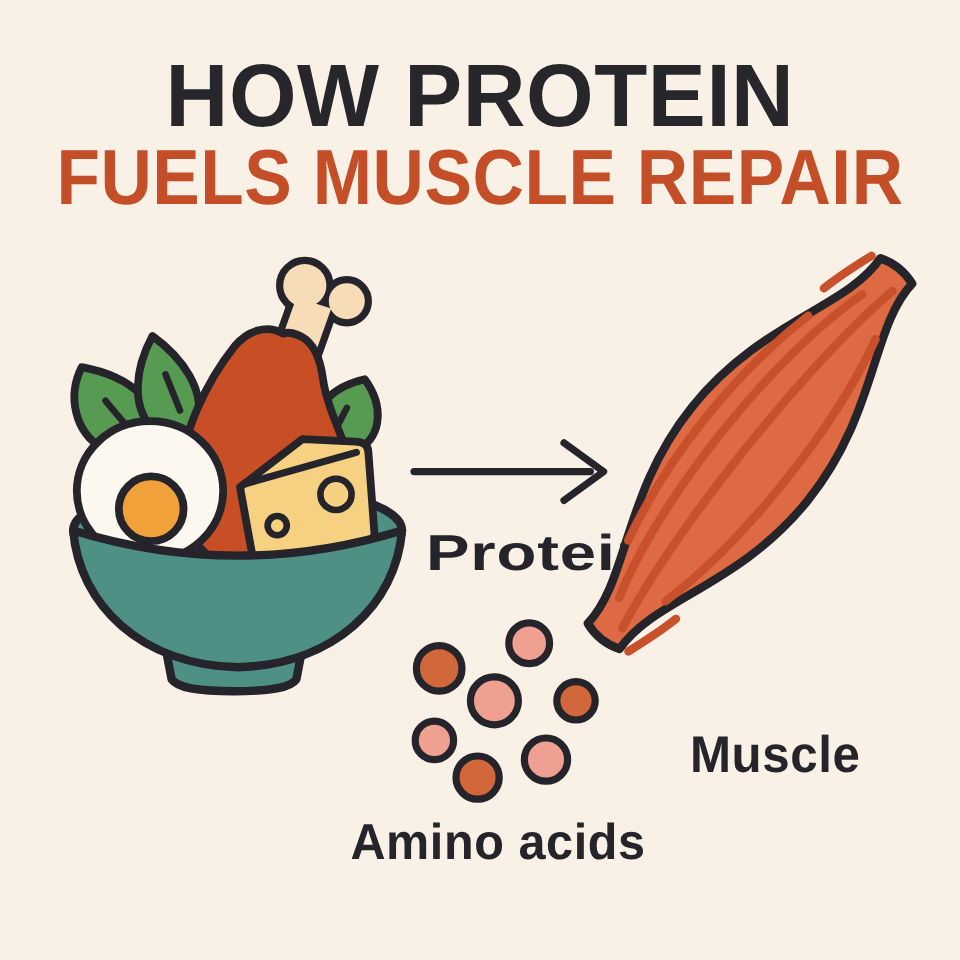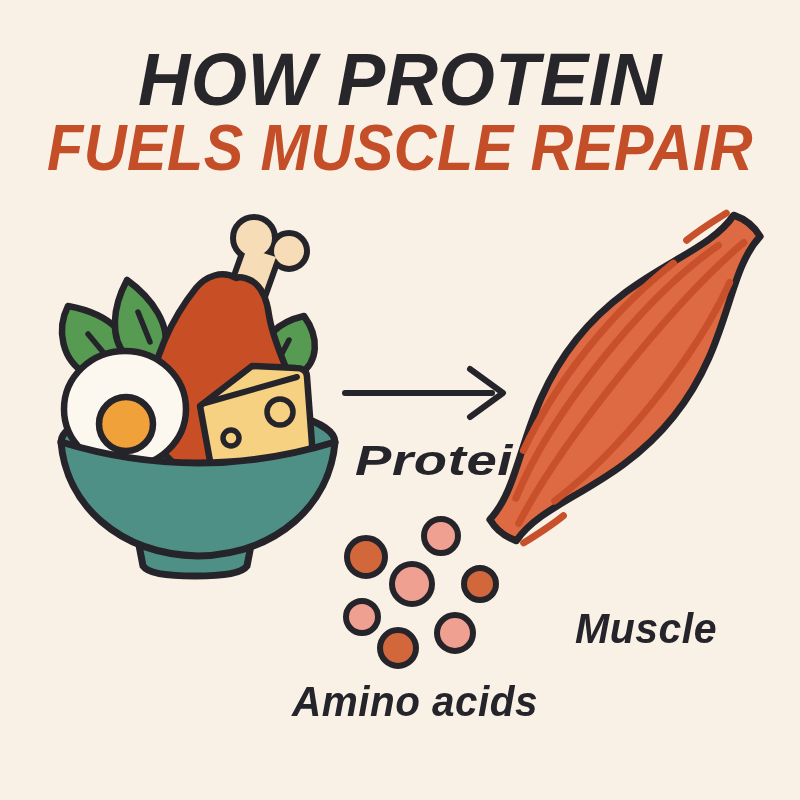--- a/index.html
+++ b/index.html
@@ -1,21 +1,21 @@
 <!DOCTYPE html>
 <html><head>
 <meta charset="utf-8">
 <style>
   html, body {
     margin: 0; padding: 0;
     width: 800px; height: 800px;
     background: #faf1e6;
     overflow: hidden;
   }
-  .canvas-wrap { width: 800px; height: 800px; position: relative; font-style: italic; }
+  .canvas-wrap { width: 800px; height: 800px; position: relative; }
   svg { display: block; }
   svg text {
     font-family: "Liberation Sans", "DejaVu Sans", sans-serif;
     font-weight: 700;
   }
   .title-line { letter-spacing: 0.5px; }
   .label-text { letter-spacing: 0.5px; }
 </style>
 </head>
 <body>

